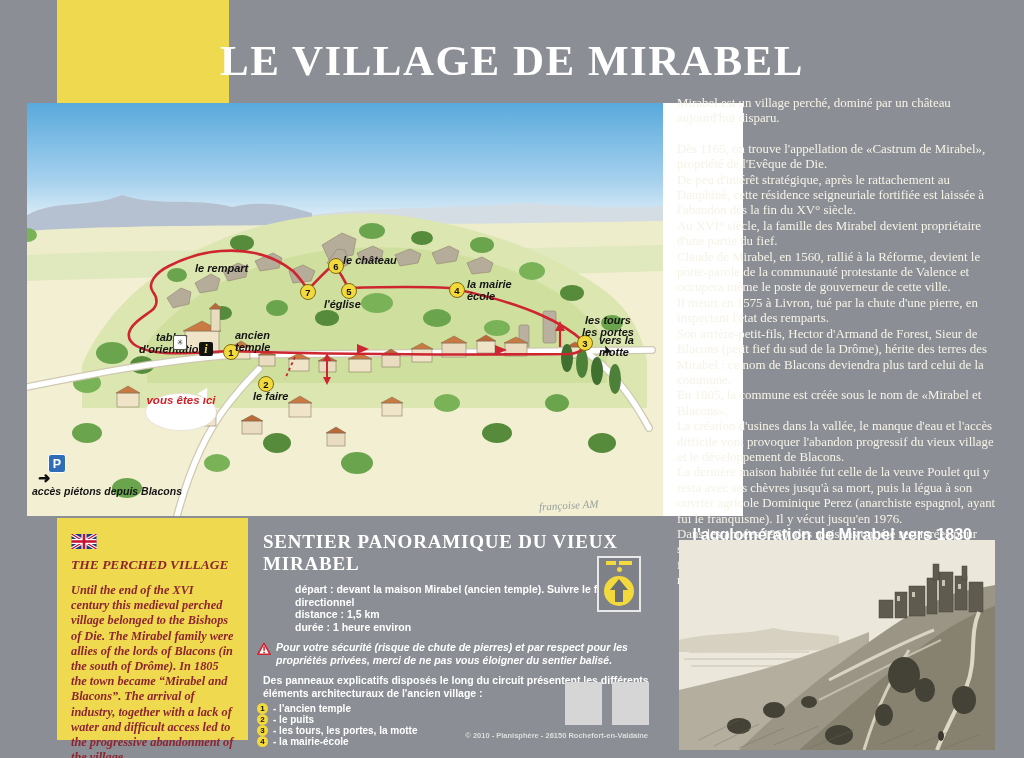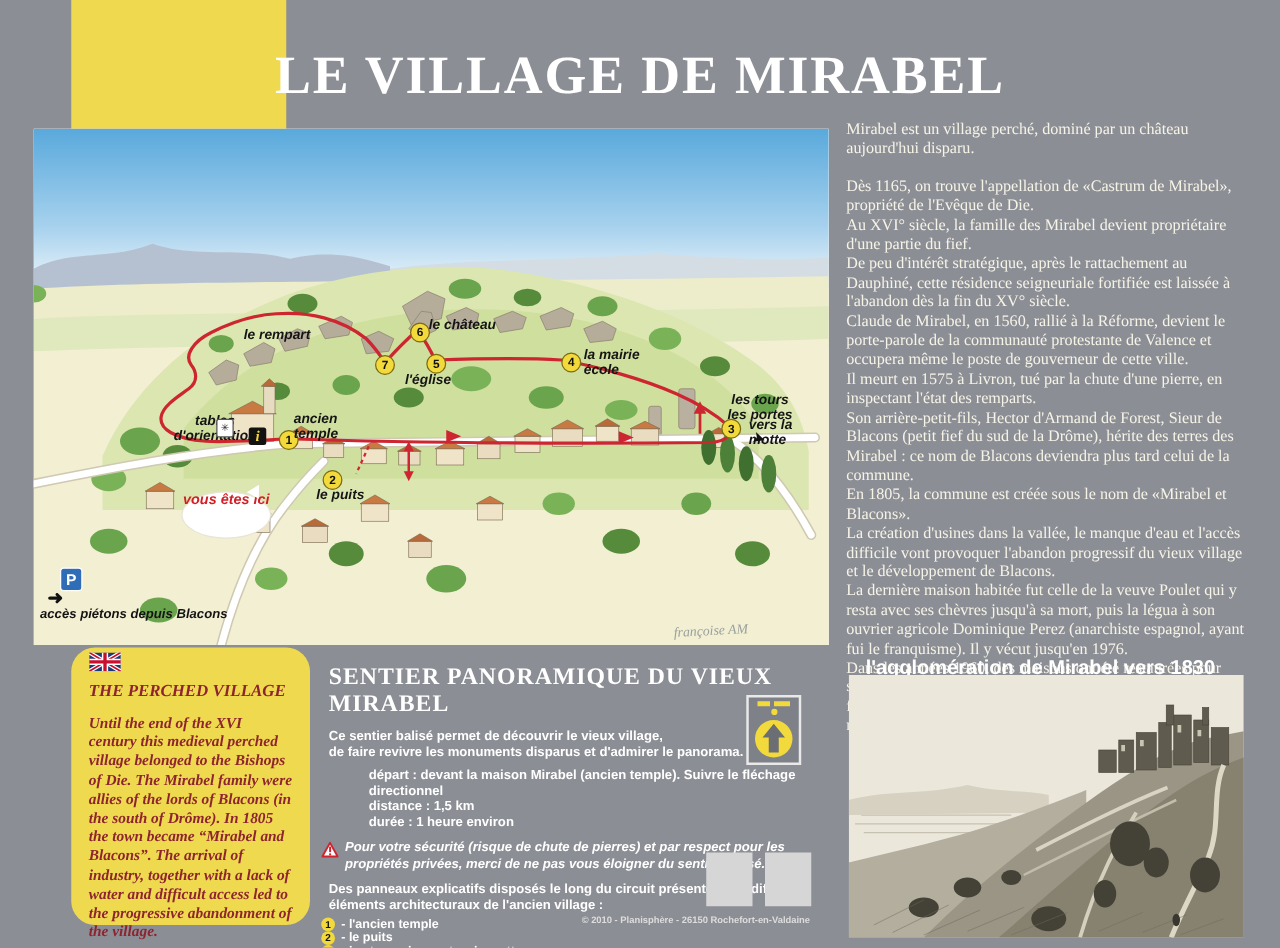--- a/index.html
+++ b/index.html
@@ -11,33 +11,33 @@
 
   
   .main-title{
     left:0;right:0;top:36px;text-align:center;
     font-family:"Liberation Serif",serif;font-weight:bold;
     font-size:43px;color:#ffffff;letter-spacing:1.5px;
   }
 
   
   .yellow-top{left:57px;top:0;width:172px;height:103px;background:#efd94e;}
-  .yellow-box{left:57px;top:518px;width:191px;height:222px;background:#efd94e;box-sizing:border-box;padding:4px 14px;border-radius:19px;}
+  .yellow-box{left:57px;top:518px;width:191px;height:222px;background:#efd94e;box-sizing:border-box;padding:16px 14px;}
   .yellow-box .flag{width:26px;height:15px;display:block;margin-bottom:8px;}
   .eng-title{
     font-family:"Liberation Serif",serif;font-style:italic;font-weight:bold;
     color:#8e2430;font-size:13.5px;margin:0 0 10px 0;
   }
   .eng-body{
     font-family:"Liberation Serif",serif;font-style:italic;font-weight:bold;
     color:#8e2430;font-size:12.3px;line-height:15.2px;margin:0;
   }
 
   
-  .map{left:27px;top:103px;width:636px;height:413px;background:#ffffff;}
+  .map{left:27px;top:103px;width:716px;height:413px;background:#ffffff;}
   .map svg.scene{position:absolute;left:0;top:0;width:636px;height:413px;}
   .map-label{
     position:absolute;color:#141414;font-weight:bold;font-style:italic;
     font-size:11px;line-height:11.5px;white-space:pre-line;
   }
   .marker{
     position:absolute;width:14px;height:14px;border-radius:50%;
     background:#f2d93c;border:1px solid #7d6b12;color:#111;
     font-size:9.5px;font-weight:bold;display:flex;align-items:center;justify-content:center;
   }
@@ -325,21 +325,21 @@
   <div class="marker" style="left:550px;top:232px;">3</div>
   <div class="map-label" style="left:555px;top:212px;width:52px;text-align:center;">les tours les portes</div>
   <div class="map-label" style="left:572px;top:232px;width:64px;">vers la motte</div>
   <span class="motte-arrow">➤</span>
   <div class="info-marker" style="left:172px;top:239px;">i</div>
   <div class="marker" style="left:196px;top:241px;">1</div>
   <div class="map-label" style="left:208px;top:227px;width:50px;">ancien temple</div>
   <div class="map-label" style="left:112px;top:229px;width:66px;text-align:center;">tables d'orientation</div>
   <div class="table-icon">✳</div>
   <div class="marker" style="left:231px;top:273px;">2</div>
-  <div class="map-label" style="left:226px;top:288px;">le puits</div>
+  <div class="map-label" style="left:226px;top:288px;">le faire</div>
   <div class="you-here">
     <span>vous êtes ici</span>
   </div>
   <div class="parking-icon">P</div>
   <span class="access-arrow">➜</span>
   <div class="access-label">accès piétons depuis Blacons</div>
   <div class="signature">françoise AM</div>
 </div>
 
 <div class="abs yellow-box">
@@ -349,22 +349,20 @@
     <path d="M0,0 L30,18 M30,0 L0,18" stroke="#c8102e" stroke-width="1.6"></path>
     <path d="M15,0 V18 M0,9 H30" stroke="#ffffff" stroke-width="6"></path>
     <path d="M15,0 V18 M0,9 H30" stroke="#c8102e" stroke-width="3.2"></path>
   </svg>
   <p class="eng-title">THE PERCHED VILLAGE</p>
   <p class="eng-body">Until the end of the XVI century this medieval perched village belonged to the Bishops of Die. The Mirabel family were allies of the lords of Blacons (in the south of Drôme). In 1805 the town became “Mirabel and Blacons”. The arrival of industry, together with a lack of water and difficult access led to the progressive abandonment  of the village.</p>
 </div>
 
 <div class="abs mid">
   <div class="mid-title">SENTIER PANORAMIQUE DU VIEUX MIRABEL</div>
-  <div class="mid-intro">Ce sentier balisé permet de découvrir le vieux village,
-de faire revivre les monuments disparus et d'admirer le panorama.</div>
   <div class="mid-details">départ : devant la maison Mirabel (ancien temple). Suivre le fléchage directionnel
 distance : 1,5 km
 durée : 1 heure environ</div>
   <div class="warning-row">
     <svg width="14" height="14" viewBox="0 0 16 15" style="flex:0 0 14px;margin-top:1px;">
       <polygon points="8,1 15,13.5 1,13.5" fill="#ffffff" stroke="#ce2630" stroke-width="1.8" stroke-linejoin="round"></polygon>
       <rect x="7.2" y="4.5" width="1.8" height="5" fill="#ce2630"></rect>
       <rect x="7.2" y="10.6" width="1.8" height="1.8" fill="#ce2630"></rect>
     </svg>
     <div class="warning-text">Pour votre sécurité (risque de chute de pierres) et par respect pour les propriétés privées, merci de ne pas vous éloigner du sentier balisé.</div>
@@ -397,22 +395,22 @@
     <path d="M17,5 L26,16 L21,16 L21,28 L13,28 L13,16 L8,16 Z" fill="#6b6e73"></path>
   </svg>
 </div>
 <div class="abs logo-sq one"></div>
 <div class="abs logo-sq two"></div>
 <div class="abs copyright">© 2010 - Planisphère - 26150 Rochefort-en-Valdaine</div>
 
 <div class="abs right-col">
     <p class="para">Mirabel est un village perché, dominé par un château aujourd'hui disparu.</p>
     <p class="para">Dès 1165, on trouve l'appellation de «Castrum de Mirabel», propriété de l'Evêque de Die.</p>
+    <p class="para">De peu d'intérêt stratégique, après le rattachement au Dauphiné, cette résidence seigneuriale fortifiée est laissée à l'abandon dès la fin du XV° siècle.</p>
     <p class="para">Au XVI° siècle, la famille des Mirabel devient propriétaire d'une partie du fief.</p>
-    <p class="para">De peu d'intérêt stratégique, après le rattachement au Dauphiné, cette résidence seigneuriale fortifiée est laissée à l'abandon dès la fin du XV° siècle.</p>
     <p class="para">Claude de Mirabel, en 1560, rallié à la Réforme, devient le porte-parole de la communauté protestante de Valence et occupera même le poste de gouverneur de cette ville.</p>
     <p class="para">Il meurt en 1575 à Livron, tué par la chute d'une pierre, en inspectant l'état des remparts.</p>
     <p class="para">Son arrière-petit-fils, Hector d'Armand de Forest, Sieur de Blacons (petit fief du sud de la Drôme), hérite des terres des Mirabel : ce nom de Blacons deviendra plus tard celui de la commune.</p>
     <p class="para">En 1805, la commune est créée sous le nom de «Mirabel et Blacons».</p>
     <p class="para">La création d'usines dans la vallée, le manque d'eau et l'accès difficile vont provoquer l'abandon progressif du vieux village et le développement de Blacons.</p>
     <p class="para">La dernière maison habitée fut celle de la veuve Poulet qui y resta avec ses chèvres jusqu'à sa mort, puis la légua à son ouvrier agricole Dominique Perez (anarchiste espagnol, ayant fui le franquisme). Il y vécut jusqu'en 1976.</p>
     <p class="para">Dans les années 1960, des maisons ont été restaurées pour servir de résidences secondaires. Depuis 2009, de nouvelles familles y rénovent leur habitation principale, redonnant une nouvelle vie à Mirabel.</p>
   </div>
 
 <div class="abs engraving-caption">l'agglomération de Mirabel vers 1830</div>

